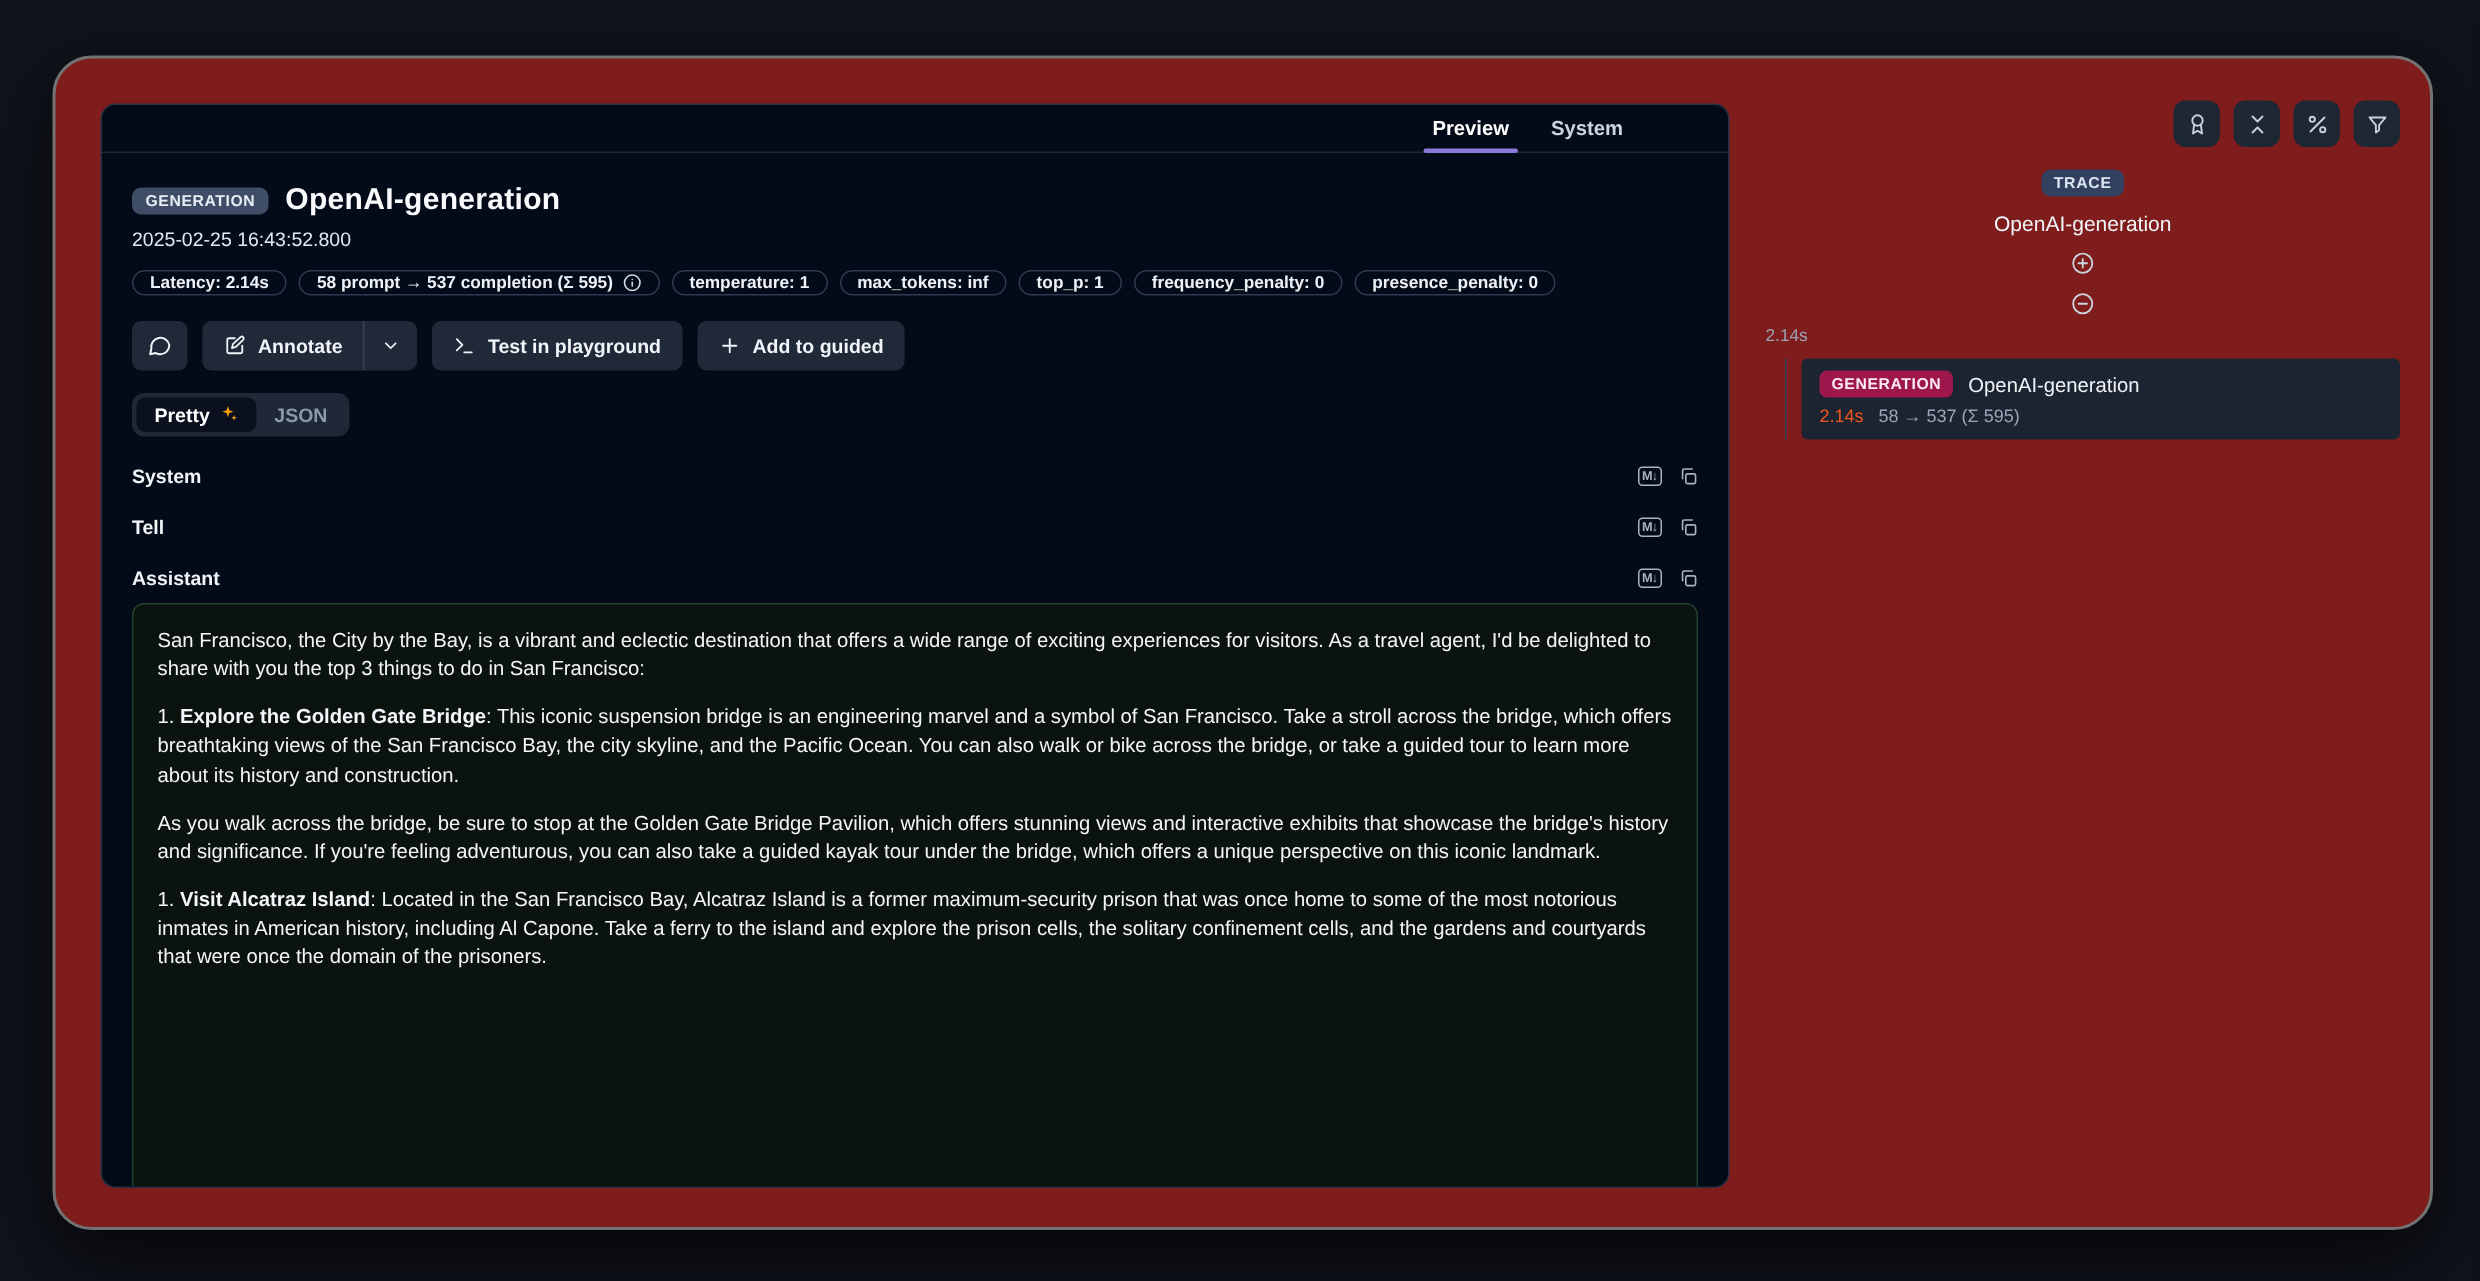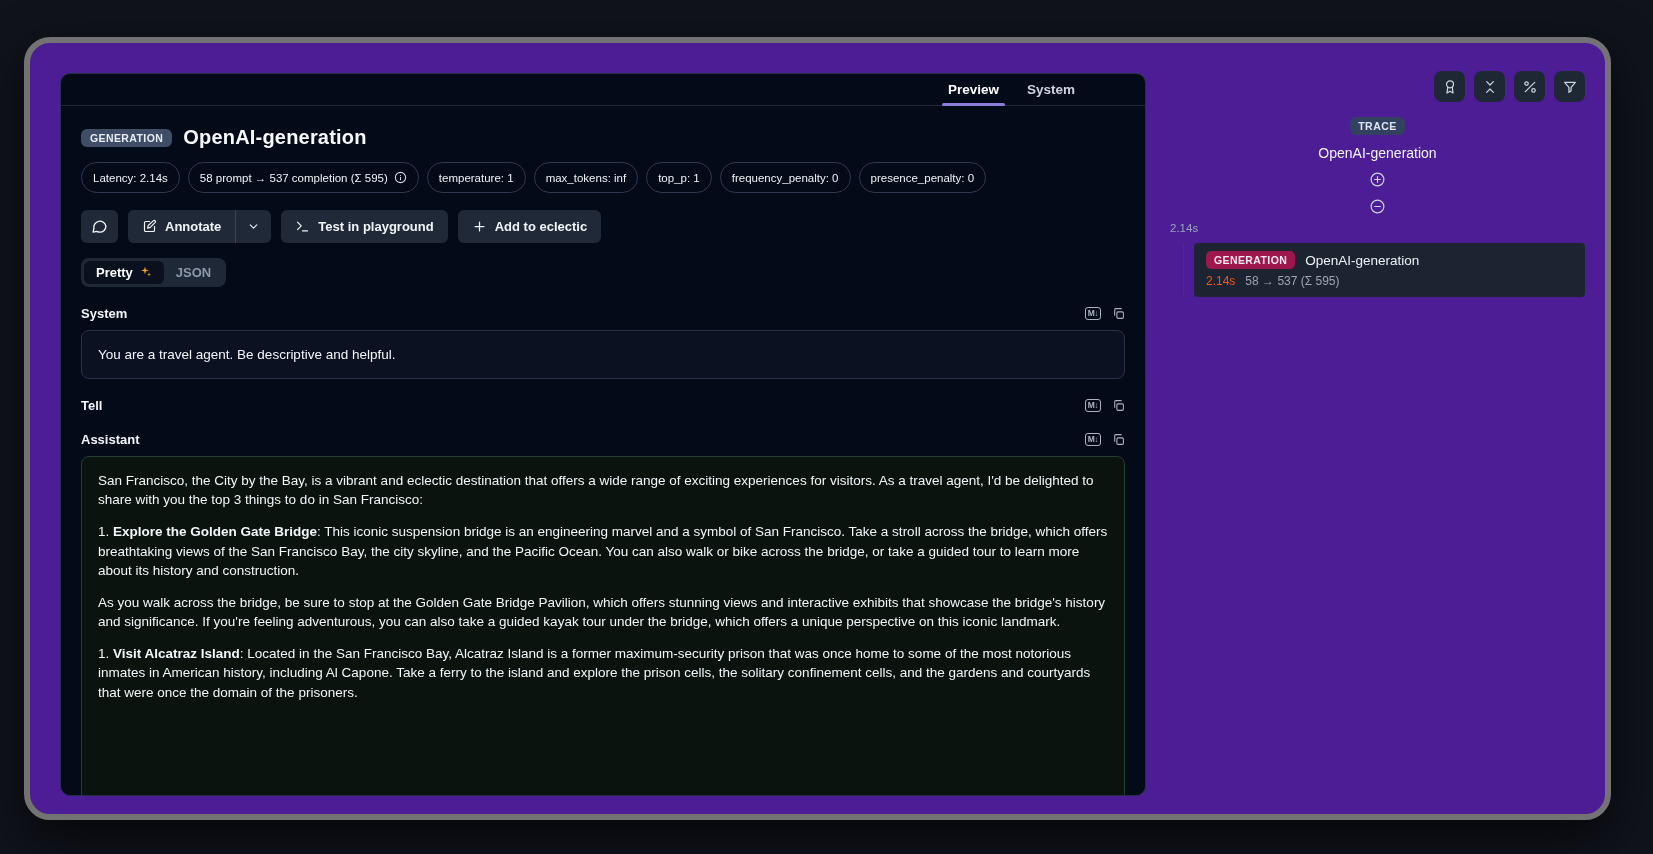--- a/index.html
+++ b/index.html
@@ -1,18 +1,18 @@
 <!DOCTYPE html>
 <html><head>
 <meta charset="utf-8">
 <style>
   * { margin:0; padding:0; box-sizing:border-box; }
   html,body { width:1653px; height:854px; background:#10131b; font-family:"Liberation Sans", sans-serif; overflow:hidden; }
-  .window { position:absolute; left:24px; top:37px; width:1587px; height:783px; background:#4c1d95;
-            border-radius:26px; border:6px solid #737373; box-shadow:0 18px 50px rgba(0,0,0,.65); }
+  .window { position:absolute; left:35px; top:37px; width:1587px; height:783px; background:#7f1d1d;
+            border-radius:26px; border:2px solid #737373; box-shadow:0 18px 50px rgba(0,0,0,.65); }
 
   
   .main-card { position:absolute; left:30px; top:30px; width:1086px; height:723px;
                border:1px solid #243043; border-radius:10px; background:#040b18;
                display:flex; flex-direction:column; overflow:hidden; }
   .tabbar { height:32px; flex:0 0 32px; border-bottom:1px solid #1f2937; display:flex;
             justify-content:flex-end; align-items:stretch; padding-right:58px; gap:4px; }
   .tab { display:flex; align-items:center; padding:0 12px; font-size:13.5px; font-weight:700;
          color:#cbd5e1; position:relative; cursor:pointer; }
   .tab.active { color:#ffffff; }
@@ -22,22 +22,22 @@
   .card-body { flex:1; padding:16px 20px 0 20px; display:flex; flex-direction:column; overflow:hidden; }
 
   .title-row { display:flex; align-items:center; gap:11px; margin-top:4px; }
   .type-badge { background:#3f4d66; color:#e8edf5; font-size:10.5px; font-weight:700;
                 letter-spacing:.4px; padding:3px 9px; border-radius:6px; }
   .page-title { font-size:20px; font-weight:700; color:#f8fafc; letter-spacing:.2px; }
   .timestamp { margin-top:7px; font-size:13px; color:#e2e8f0; }
 
   .chips { margin-top:13px; display:flex; flex-wrap:wrap; gap:8px 8px; max-width:1000px; }
   .chip { border:1px solid #2e3a50; border-radius:999px; padding:3px 11px; font-size:11.5px;
-          font-weight:400; color:#eef2f8; display:inline-flex; align-items:center; gap:6px;
-          height:31px; white-space:nowrap; }
+          font-weight:700; color:#eef2f8; display:inline-flex; align-items:center; gap:6px;
+          height:17px; white-space:nowrap; }
   .chip svg { flex:0 0 auto; color:#cfd7e2; cursor:pointer; }
 
   .btn-row { margin-top:17px; display:flex; align-items:center; gap:10px; }
   .btn { background:#202938; color:#f1f5f9; border:none; border-radius:6px; height:33px;
          display:inline-flex; align-items:center; gap:8px; padding:0 14px; font-size:13px;
          font-weight:700; font-family:inherit; cursor:pointer; }
   .btn.icon-only { width:37px; justify-content:center; padding:0; }
   .split { display:inline-flex; background:#202938; border-radius:6px; height:33px; overflow:hidden; }
   .split .btn { border-radius:0; }
   .split-divider { width:1px; background:#3a4558; }
@@ -100,20 +100,21 @@
       <div class="tab active">Preview</div>
       <div class="tab">System</div>
     </div>
 
     <div class="card-body">
 
       <div class="title-row">
         <span class="type-badge">GENERATION</span>
         <span class="page-title">OpenAI-generation</span>
       </div>
+      <div class="timestamp">2025-02-25 16:43:52.800</div>
 
       <div class="chips">
         <span class="chip">Latency: 2.14s</span>
         <span class="chip">
           <span>58 prompt → 537 completion (Σ 595)</span>
           <svg width="13" height="13" viewBox="0 0 24 24" fill="none" stroke="currentColor" stroke-width="2" stroke-linecap="round">
             <circle cx="12" cy="12" r="9.5"></circle>
               <path d="M12 8h.01M12 11.5V16"></path>
           </svg>
         </span>
@@ -149,21 +150,21 @@
           <svg width="15" height="15" viewBox="0 0 24 24" fill="none" stroke="currentColor" stroke-width="1.9" stroke-linecap="round" stroke-linejoin="round">
             <path d="m4 17 6-6-6-6"></path>
               <path d="M12 19h8"></path>
           </svg>
           <span>Test in playground</span>
         </button>
         <button class="btn">
           <svg width="15" height="15" viewBox="0 0 24 24" fill="none" stroke="currentColor" stroke-width="2" stroke-linecap="round">
             <path d="M12 5v14M5 12h14"></path>
           </svg>
-          <span>Add to eclectic</span>
+          <span>Add to guided</span>
         </button>
       </div>
 
       <div class="toggle">
         <div class="seg active">
           <span>Pretty</span>
           <span class="sparkle">
             <svg width="13" height="13" viewBox="0 0 24 24" fill="currentColor">
               <path d="M11 3l1.7 5.3L18 10l-5.3 1.7L11 17l-1.7-5.3L4 10l5.3-1.7z"></path>
               <path d="M18.5 14l.9 2.6 2.6.9-2.6.9-.9 2.6-.9-2.6-2.6-.9 2.6-.9z"></path>
@@ -178,21 +179,20 @@
         <span class="sec-icons">
           <span class="md-chip">M↓</span>
           <span class="copy-ic">
             <svg width="13" height="13" viewBox="0 0 24 24" fill="none" stroke="currentColor" stroke-width="2" stroke-linecap="round" stroke-linejoin="round">
               <rect x="9" y="9" width="12" height="12" rx="2"></rect>
                 <path d="M5 15V5a2 2 0 0 1 2-2h10"></path>
             </svg>
           </span>
         </span>
       </div>
-      <div class="msg-box">You are a travel agent. Be descriptive and helpful.</div>
 
       <div class="sec-head">
         <span class="sec-label">Tell</span>
         <span class="sec-icons">
           <span class="md-chip">M↓</span>
           <span class="copy-ic">
             <svg width="13" height="13" viewBox="0 0 24 24" fill="none" stroke="currentColor" stroke-width="2" stroke-linecap="round" stroke-linejoin="round">
               <rect x="9" y="9" width="12" height="12" rx="2"></rect>
                 <path d="M5 15V5a2 2 0 0 1 2-2h10"></path>
             </svg>

